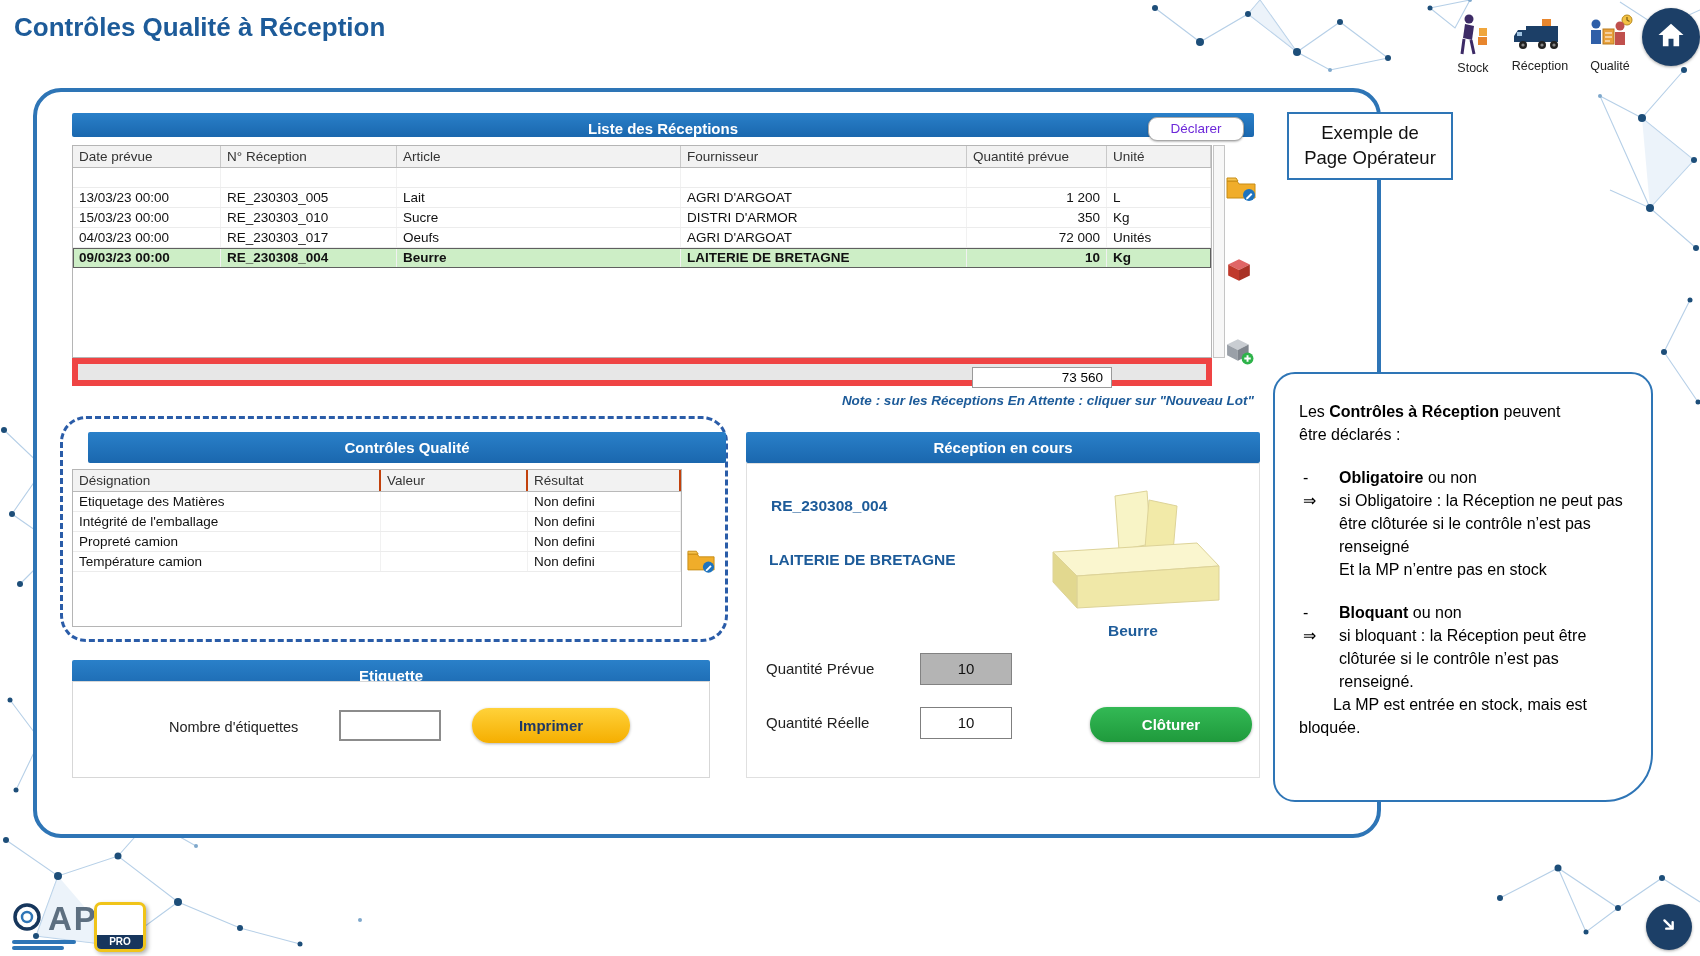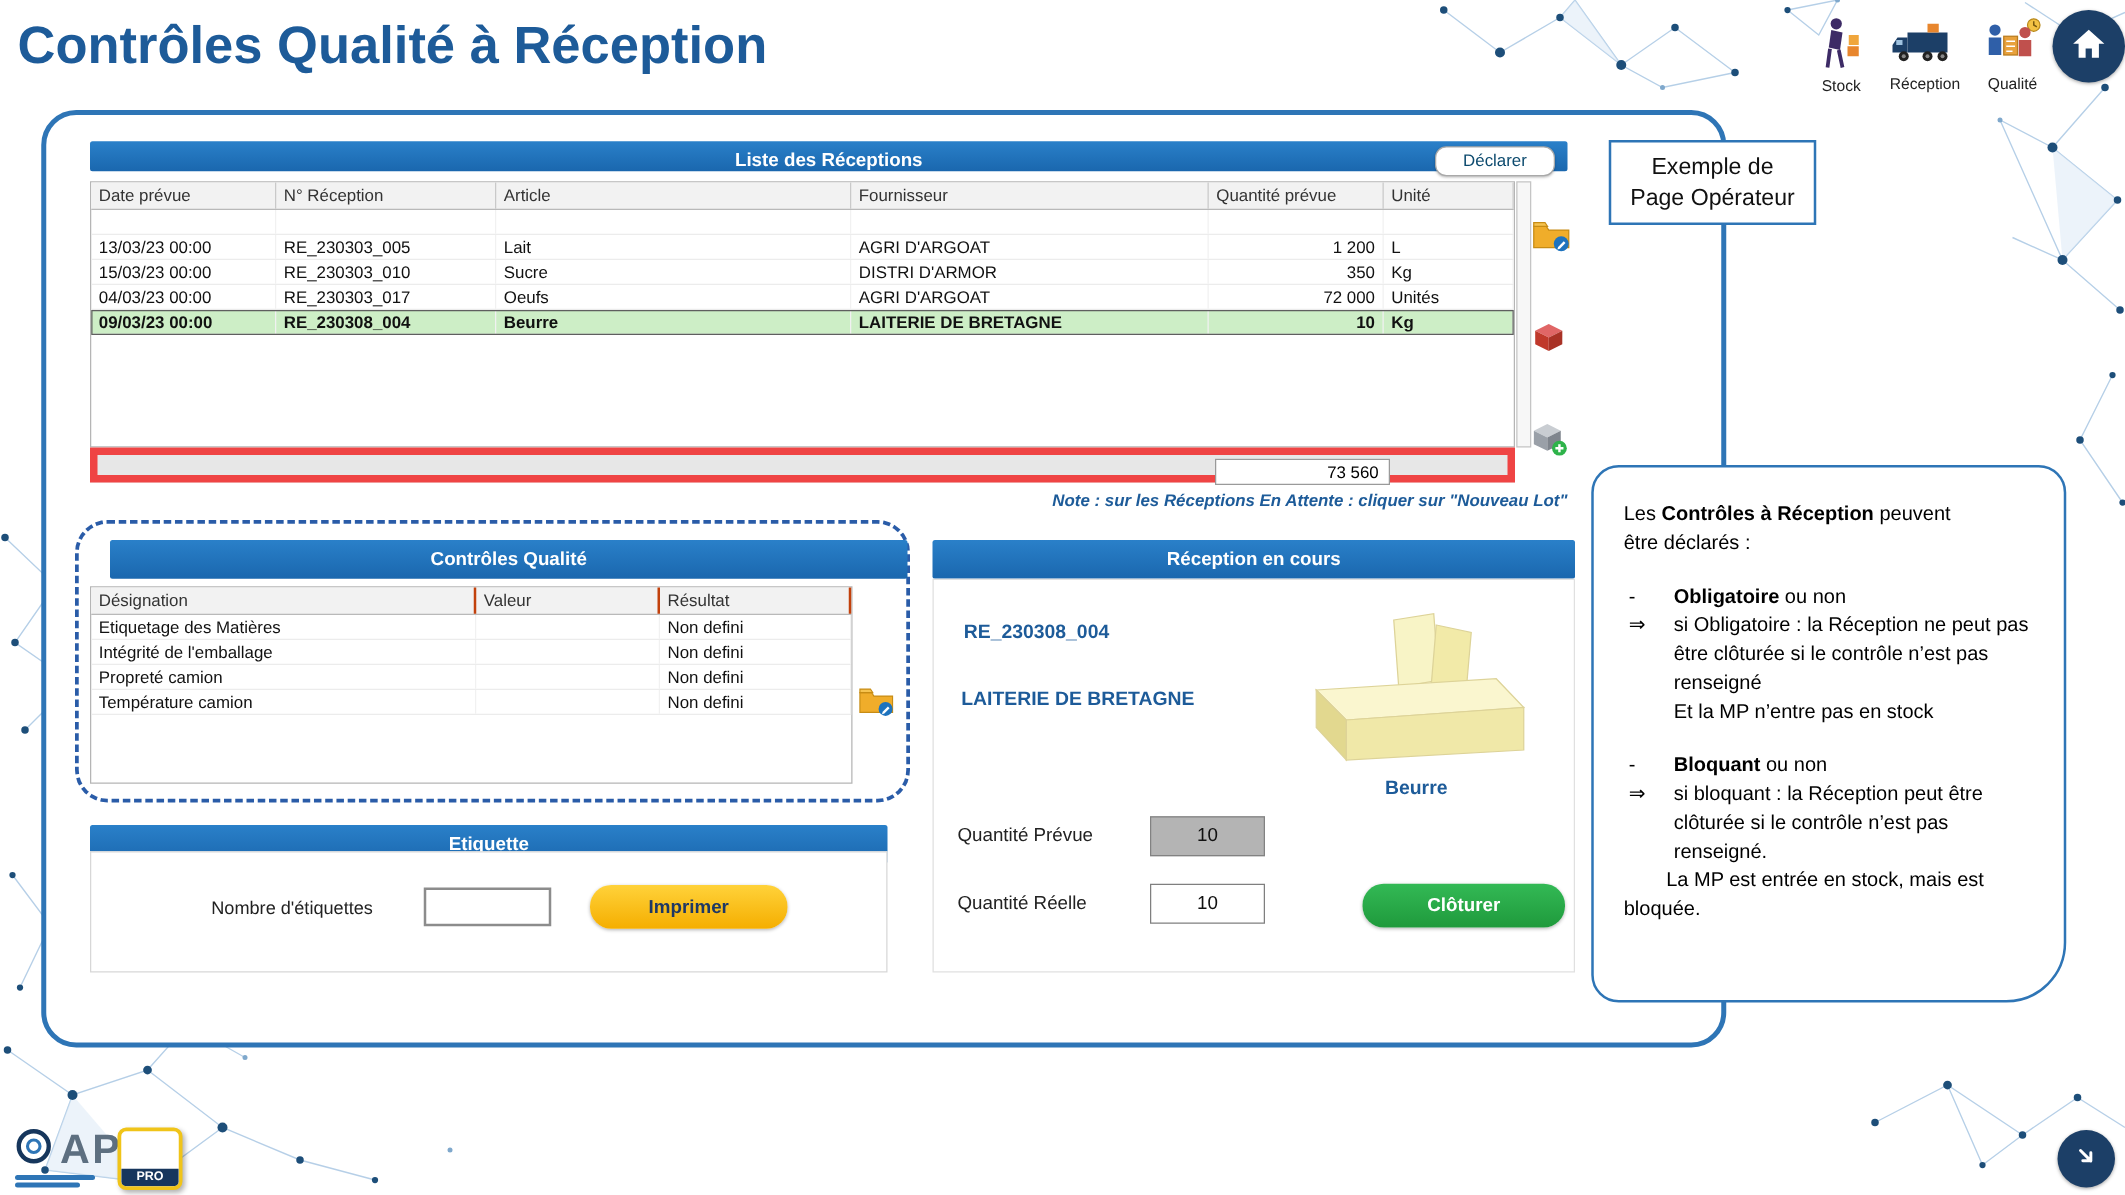--- a/index.html
+++ b/index.html
@@ -1,40 +1,40 @@
 <!DOCTYPE html>
 <html><head>
 <meta charset="utf-8">
 <style>
   * { margin:0; padding:0; box-sizing:border-box; }
   html,body { background:#fff; }
   body { font-family:"Liberation Sans", sans-serif; }
   .stage { position:relative; width:1700px; height:956px; background:#fff; overflow:hidden; }
   .bg-net { position:absolute; left:0; top:0; z-index:0; }
 
-  .page-title { position:absolute; left:14px; top:12px; font-size:42px; font-weight:bold; color:#1d5b99; z-index:3; }
+  .page-title { position:absolute; left:14px; top:12px; font-size:26px; font-weight:bold; color:#1d5b99; z-index:3; }
 
   
   .navblock { position:absolute; z-index:3; text-align:center; }
   .navblock .lbl { font-size:12.5px; color:#222; margin-top:1px; }
   .home-btn { position:absolute; left:1642px; top:8px; width:58px; height:58px; border-radius:50%;
               background:#1c3f67; z-index:3; display:flex; align-items:center; justify-content:center;
               box-shadow:0 1px 3px rgba(0,0,0,.35); }
 
   .main-panel { position:absolute; left:33px; top:88px; width:1348px; height:750px;
                 border:4px solid #2e75b6; border-radius:28px; background:#fff; z-index:1; }
 
   .bluebar { position:absolute; background:linear-gradient(#2a80c9,#1a67ae); color:#fff; font-weight:bold;
              font-size:15px; text-align:center; z-index:2; border-radius:2px; }
   .bluebar .bartitle { line-height:31px; }
 
   
   .lr-bar { left:72px; top:113px; width:1182px; height:24px; }
   .declare-btn { position:absolute; right:10px; top:4px; width:96px; height:24px; background:#fff;
-                 border:1px solid #a9a9a9; border-radius:9px; color:#0c4a6e; font-size:13.5px; font-weight:normal;
+                 border:1px solid #a9a9a9; border-radius:9px; color:#6d28d9; font-size:13.5px; font-weight:normal;
                  line-height:22px; text-align:center; box-shadow:0 1px 2px rgba(0,0,0,.25); cursor:pointer; }
   .table-wrap { position:absolute; left:72px; top:145px; width:1140px; height:213px; background:#fff;
                 border:1px solid #b5b5b5; z-index:2; }
   .lt-head, .lt-row { display:grid; grid-template-columns:148px 176px 284px 286px 140px 104px; }
   .lt-head { background:#f2f2f2; border-bottom:1px solid #b9b9b9; height:22px; }
   .lt-head .c { font-size:13.5px; color:#333; padding:3px 6px 0; border-right:1px solid #c9c9c9;
                 white-space:nowrap; overflow:hidden; }
   .lt-row { height:20px; border-bottom:1px solid #ececec; }
   .lt-row .c { font-size:13.5px; color:#111; padding:2px 6px 0; border-right:1px solid #f1f1f1;
                white-space:nowrap; overflow:hidden; }

